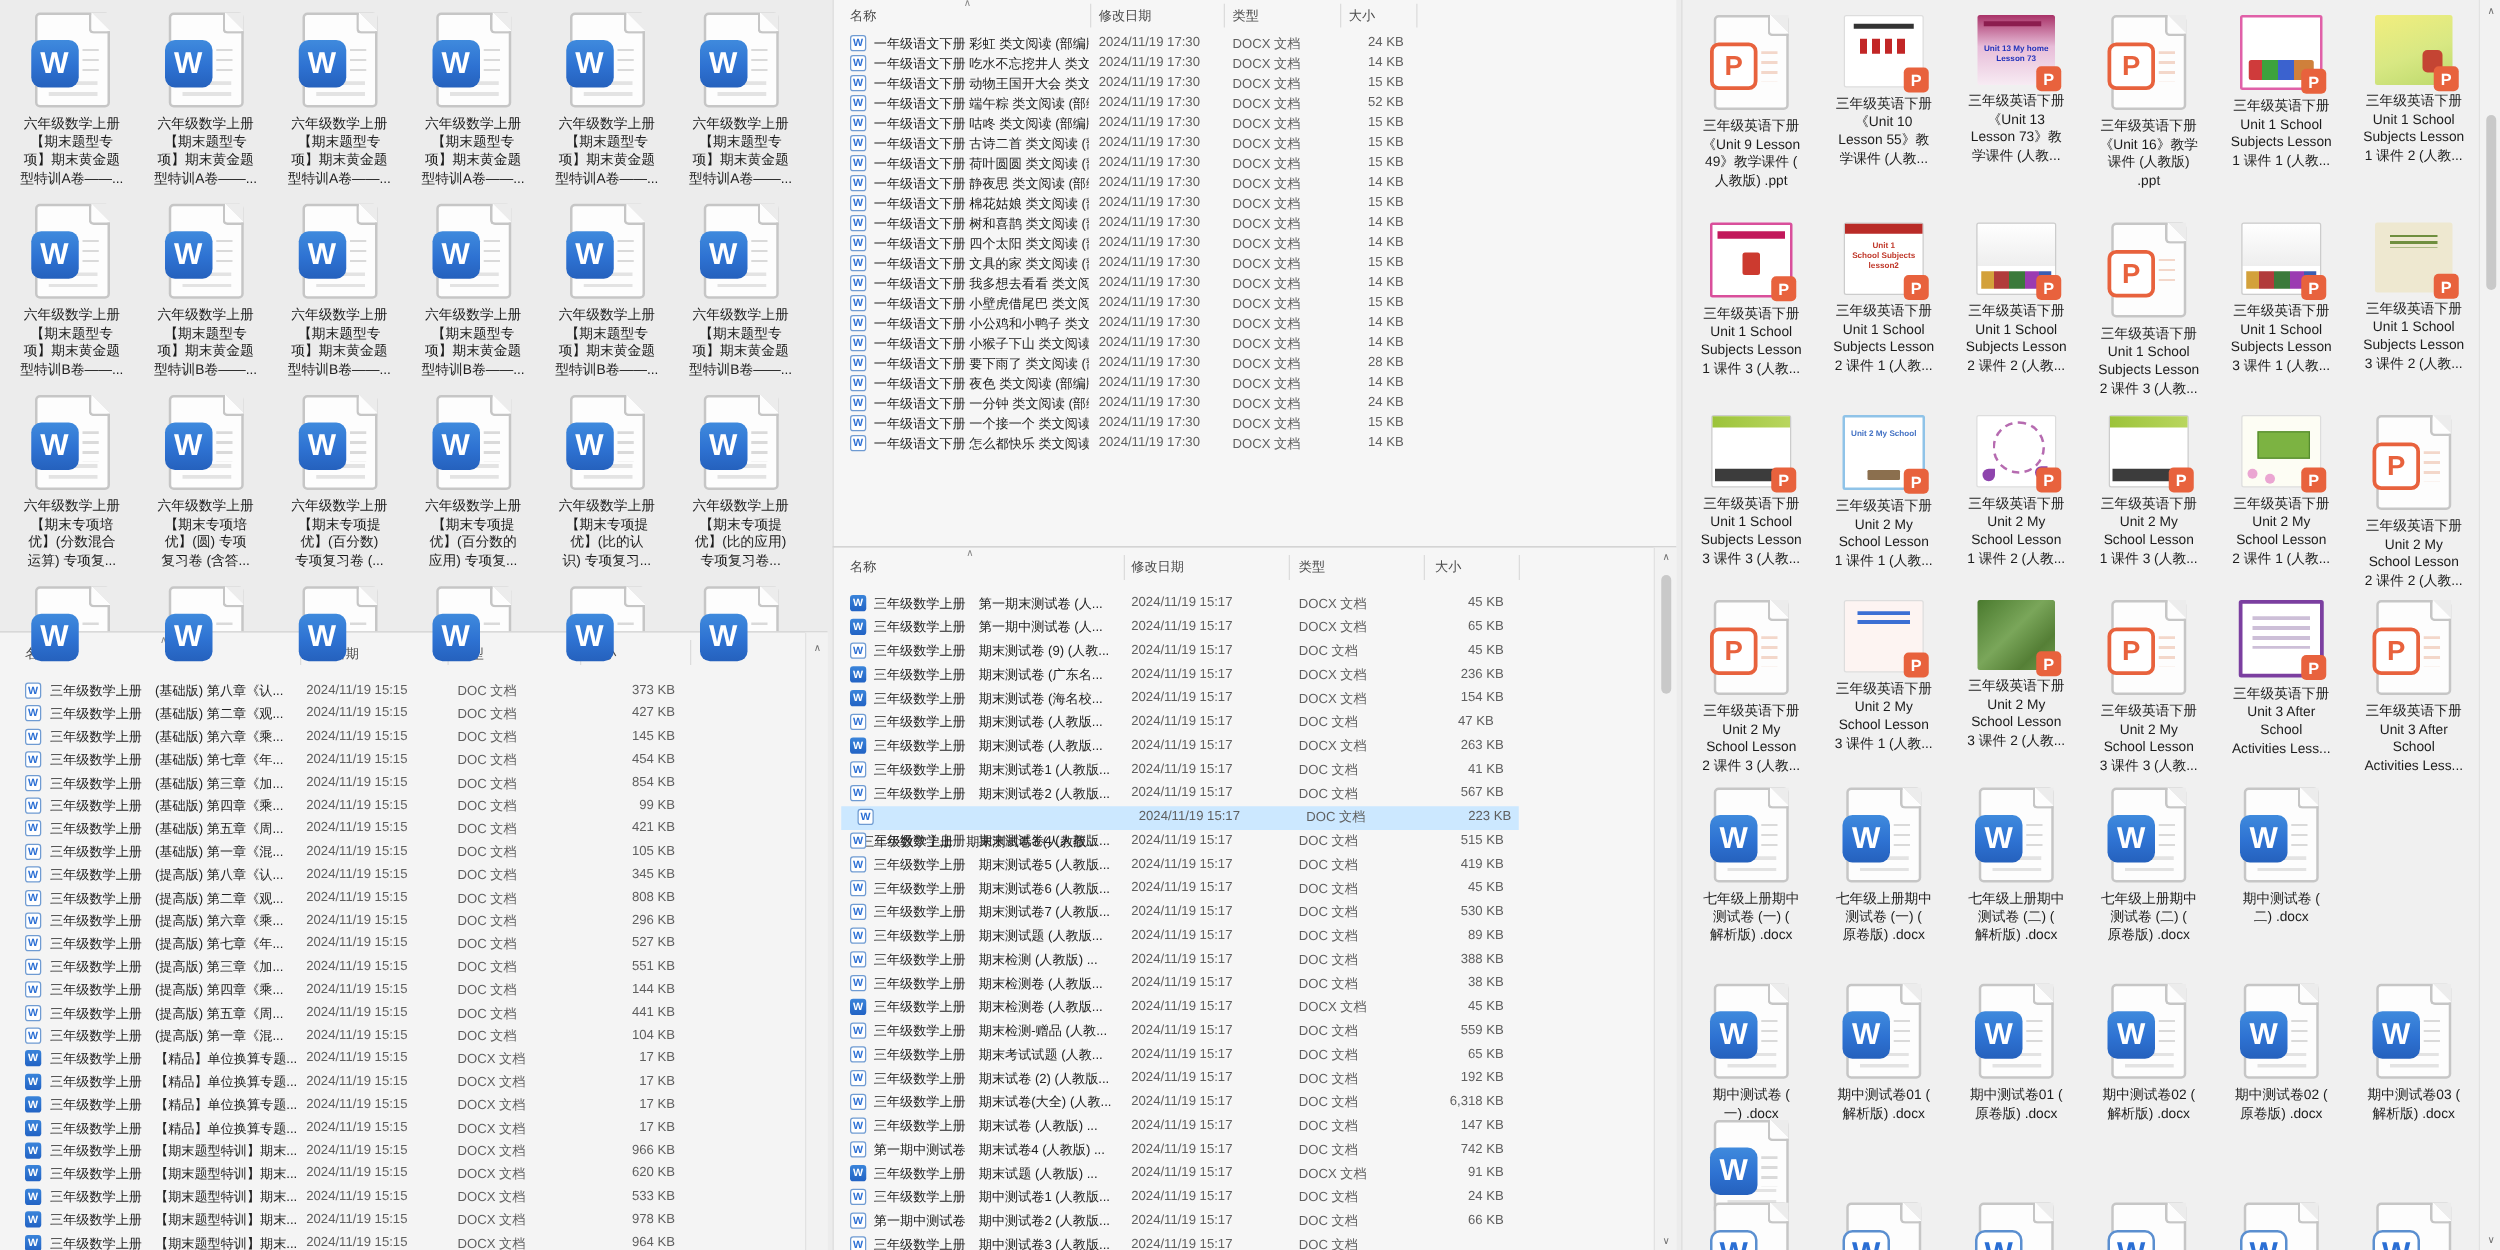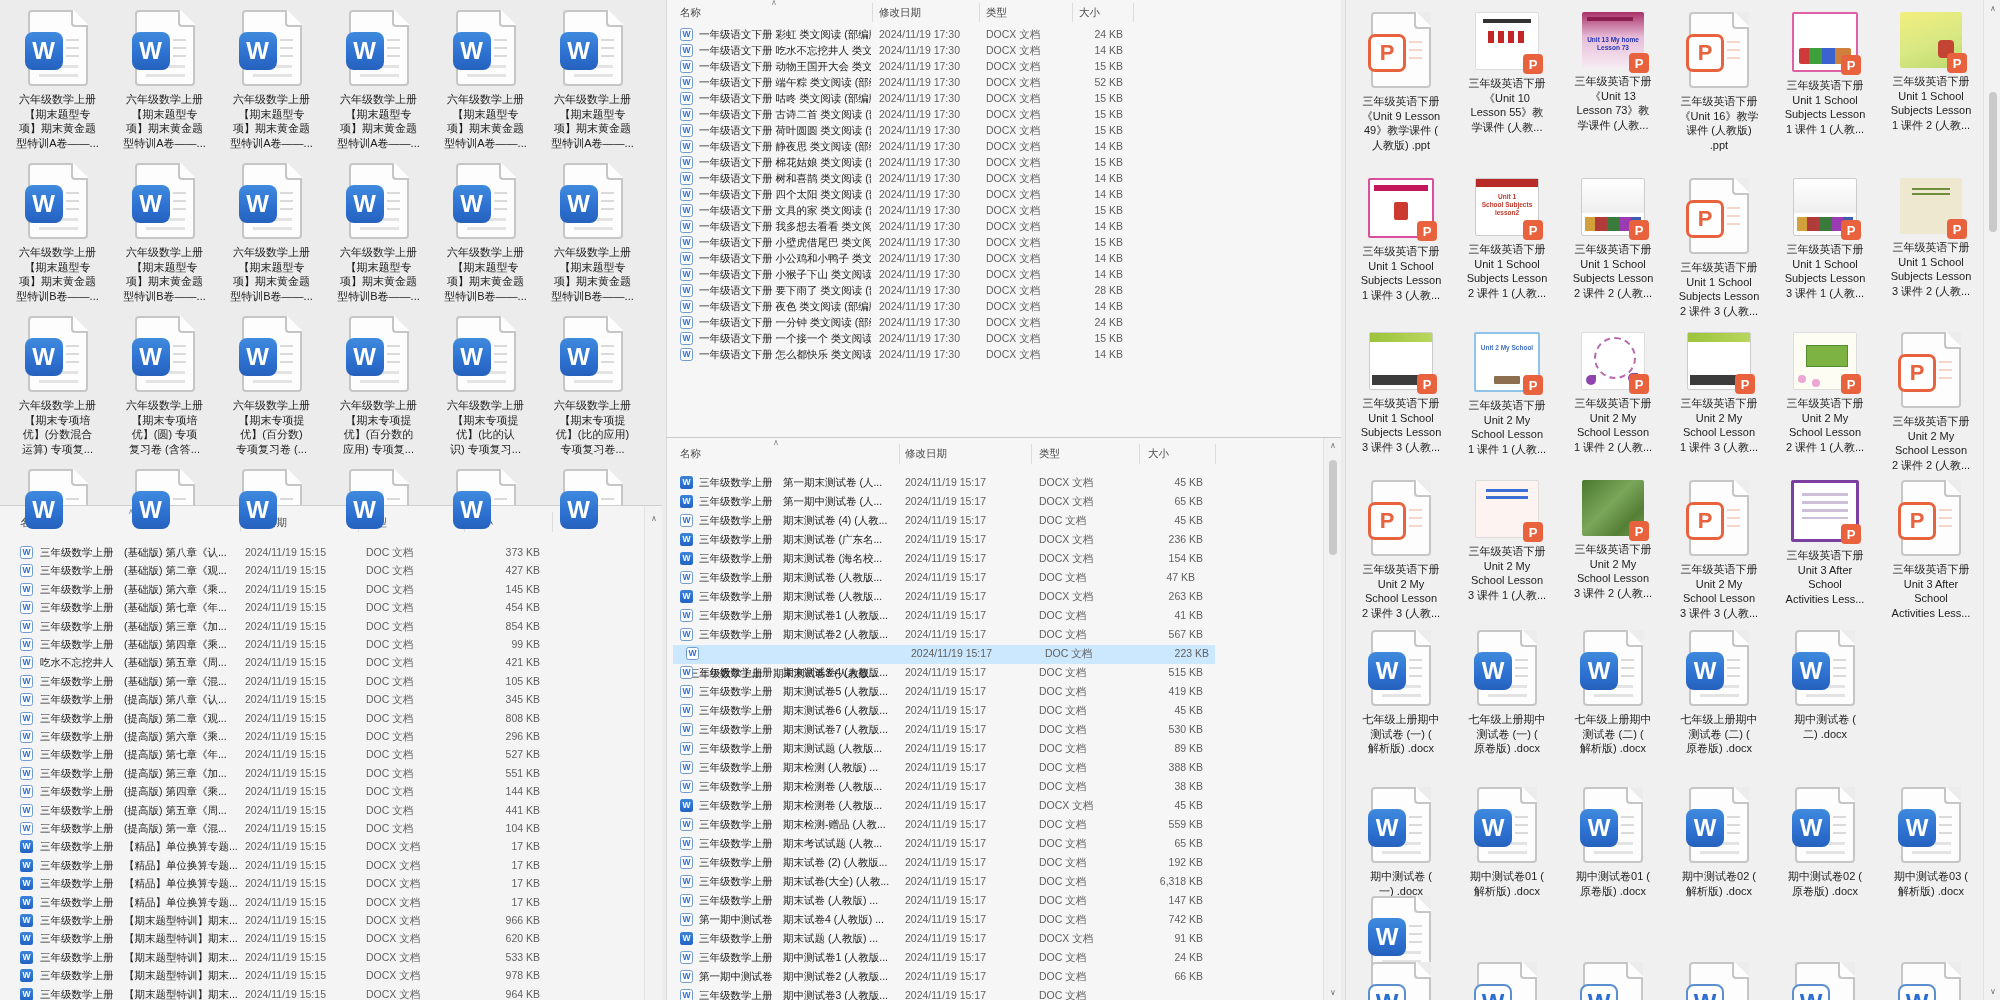--- a/index.html
+++ b/index.html
@@ -415,21 +415,21 @@
         </div>
         <div class="lrow" style="top: 130px; height: 18.4px;">
           <span class="fi o" style="left: 20px;">W</span>
           <span class="cell c-name" style="left: 40px; width: 197px;">三年级数学上册　(基础版) 第四章《乘...</span>
           <span class="cell c-date" style="left: 245px;">2024/11/19 15:15</span>
           <span class="cell c-type" style="left: 366px;">DOC 文档</span>
           <span class="cell c-size" style="left: 460px; width: 80px;">99 KB</span>
         </div>
         <div class="lrow" style="top: 148.4px; height: 18.4px;">
           <span class="fi o" style="left: 20px;">W</span>
-          <span class="cell c-name" style="left: 40px; width: 197px;">吃水不忘挖井人　(基础版) 第五章《周...</span>
+          <span class="cell c-name" style="left: 40px; width: 197px;">三年级数学上册　(基础版) 第五章《周...</span>
           <span class="cell c-date" style="left: 245px;">2024/11/19 15:15</span>
           <span class="cell c-type" style="left: 366px;">DOC 文档</span>
           <span class="cell c-size" style="left: 460px; width: 80px;">421 KB</span>
         </div>
         <div class="lrow" style="top: 166.8px; height: 18.4px;">
           <span class="fi o" style="left: 20px;">W</span>
           <span class="cell c-name" style="left: 40px; width: 197px;">三年级数学上册　(基础版) 第一章《混...</span>
           <span class="cell c-date" style="left: 245px;">2024/11/19 15:15</span>
           <span class="cell c-type" style="left: 366px;">DOC 文档</span>
           <span class="cell c-size" style="left: 460px; width: 80px;">105 KB</span>
@@ -741,21 +741,21 @@
         </div>
         <div class="lrow" style="top: 55px; height: 19px;">
           <span class="fi s" style="left: 13px;">W</span>
           <span class="cell c-name" style="left: 32px; width: 198px;">三年级数学上册　第一期中测试卷 (人...</span>
           <span class="cell c-date" style="left: 238px;">2024/11/19 15:17</span>
           <span class="cell c-type" style="left: 372px;">DOCX 文档</span>
           <span class="cell c-size" style="left: 466px; width: 70px;">65 KB</span>
         </div>
         <div class="lrow" style="top: 74px; height: 19px;">
           <span class="fi o" style="left: 13px;">W</span>
-          <span class="cell c-name" style="left: 32px; width: 198px;">三年级数学上册　期末测试卷 (4) (人教...</span>
+          <span class="cell c-name" style="left: 32px; width: 198px;">三年级数学上册　期末测试卷 (9) (人教...</span>
           <span class="cell c-date" style="left: 238px;">2024/11/19 15:17</span>
           <span class="cell c-type" style="left: 372px;">DOC 文档</span>
           <span class="cell c-size" style="left: 466px; width: 70px;">45 KB</span>
         </div>
         <div class="lrow" style="top: 93px; height: 19px;">
           <span class="fi s" style="left: 13px;">W</span>
           <span class="cell c-name" style="left: 32px; width: 198px;">三年级数学上册　期末测试卷 (广东名...</span>
           <span class="cell c-date" style="left: 238px;">2024/11/19 15:17</span>
           <span class="cell c-type" style="left: 372px;">DOCX 文档</span>
           <span class="cell c-size" style="left: 466px; width: 70px;">236 KB</span>

